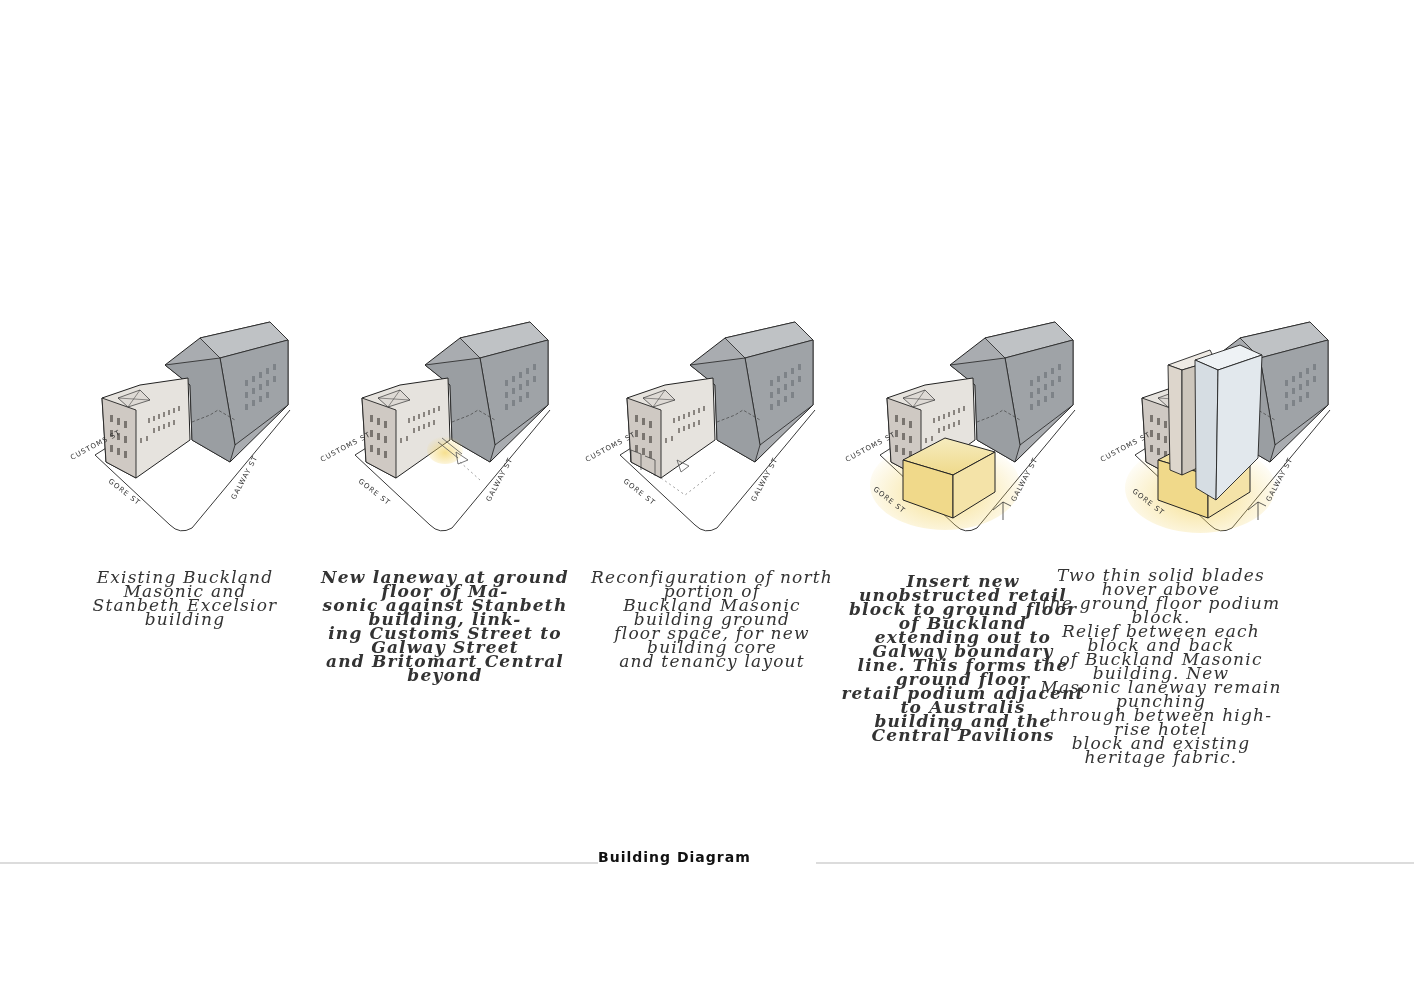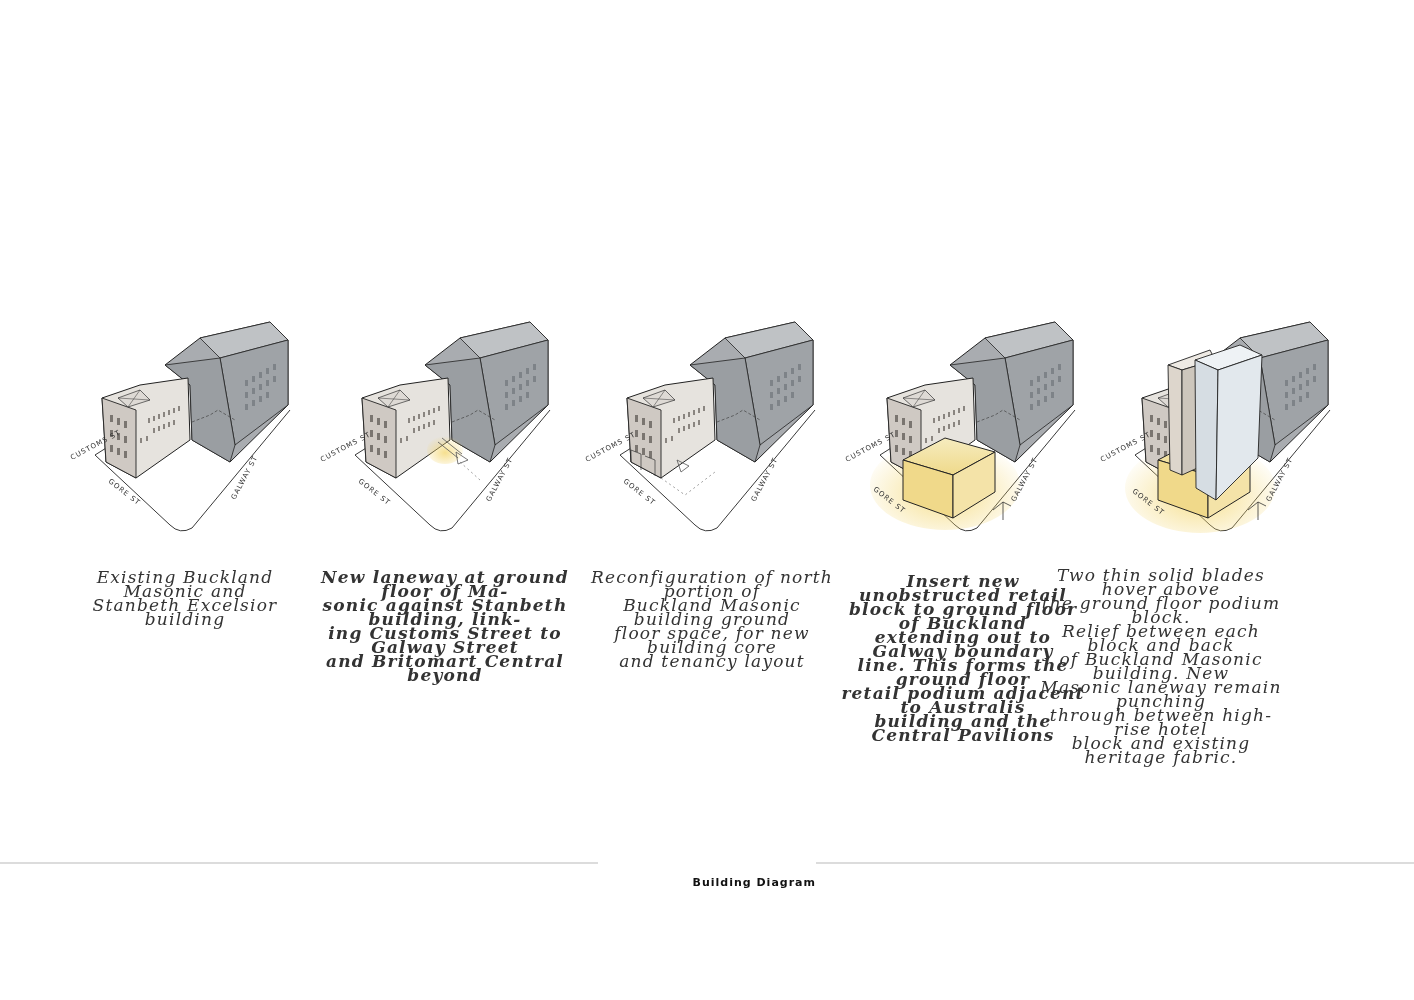--- a/index.html
+++ b/index.html
@@ -1,21 +1,21 @@
 <!DOCTYPE html>
 <html><head>
 <meta charset="utf-8">
 <style>
   html,body{margin:0;padding:0;background:#ffffff;}
   body{width:1414px;height:1000px;position:relative;overflow:hidden;font-family:"DejaVu Serif",serif;}
   .panel{position:absolute;top:310px;width:250px;height:240px;}
   .panel svg{width:250px;height:240px;display:block;}
   .caption{position:absolute;width:250px;text-align:center;font-family:"DejaVu Serif",serif;font-style:italic;font-size:17px;line-height:14px;color:#333;letter-spacing:1.2px;white-space:pre-line;}
   .footer-line{position:absolute;top:862px;height:2px;background:#dcdcdc;}
-  .footer-title{position:absolute;top:849px;left:598px;width:218px;text-align:right;font-family:"DejaVu Sans",sans-serif;font-weight:bold;font-size:11px;letter-spacing:1px;color:#111;margin-top:27px;}
+  .footer-title{position:absolute;top:849px;left:598px;width:218px;text-align:left;font-family:"DejaVu Sans",sans-serif;font-weight:bold;font-size:14px;letter-spacing:1px;color:#111;}
   .street{font-family:"DejaVu Sans",sans-serif;font-size:7px;fill:#333;letter-spacing:1px;}
 </style>
 </head>
 <body>
 
 <svg width="0" height="0" style="position:absolute">
   <defs>
     <radialGradient id="glow" cx="50%" cy="60%" r="60%">
       <stop offset="0%" stop-color="#f3d56a" stop-opacity="0.75"></stop>
       <stop offset="100%" stop-color="#f3d56a" stop-opacity="0"></stop>

